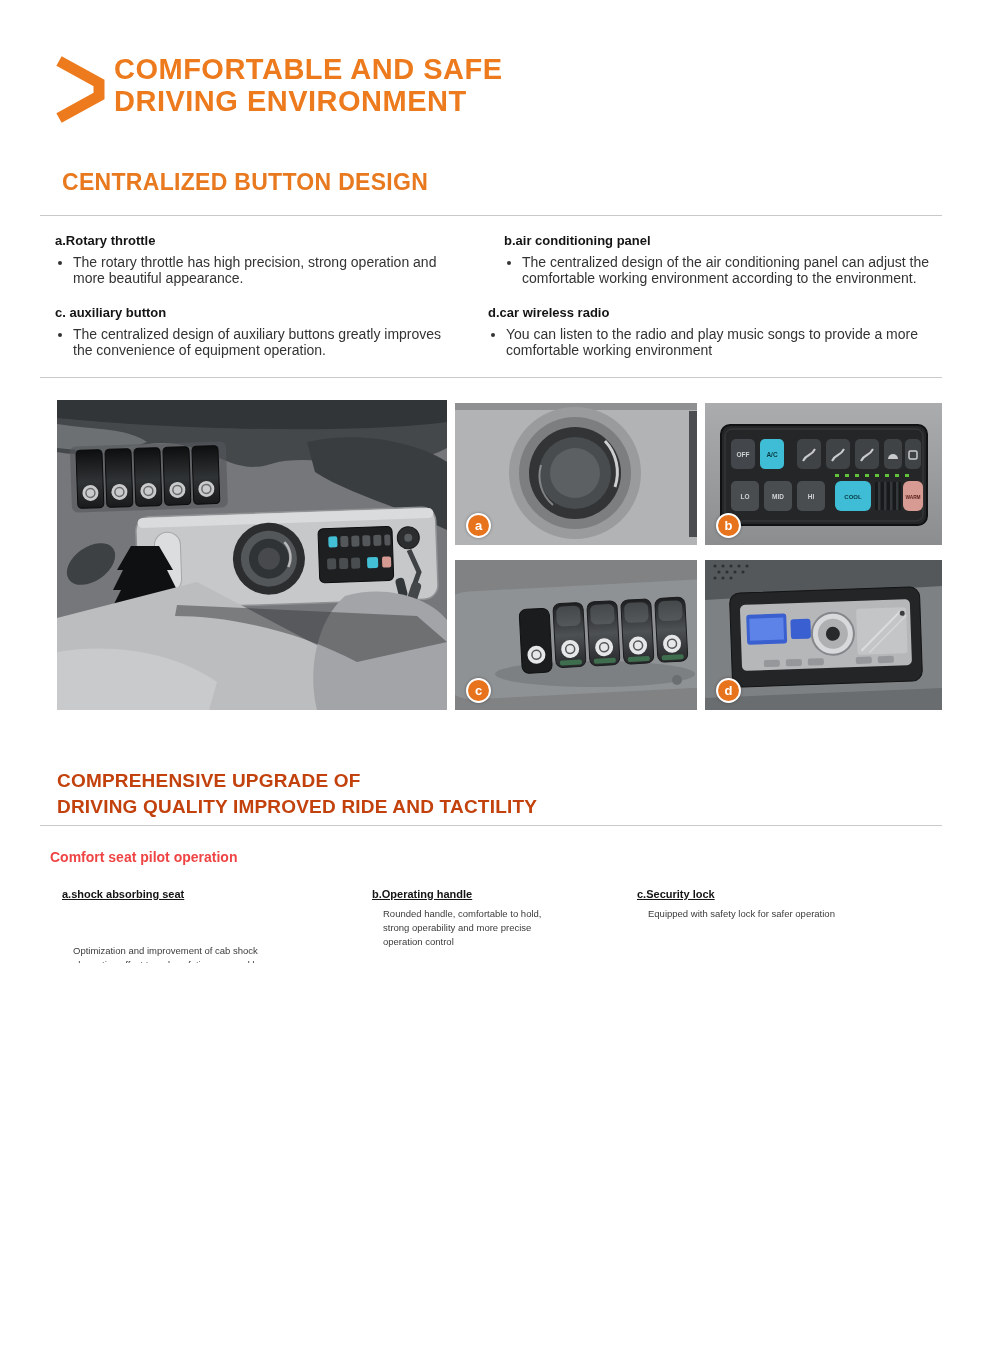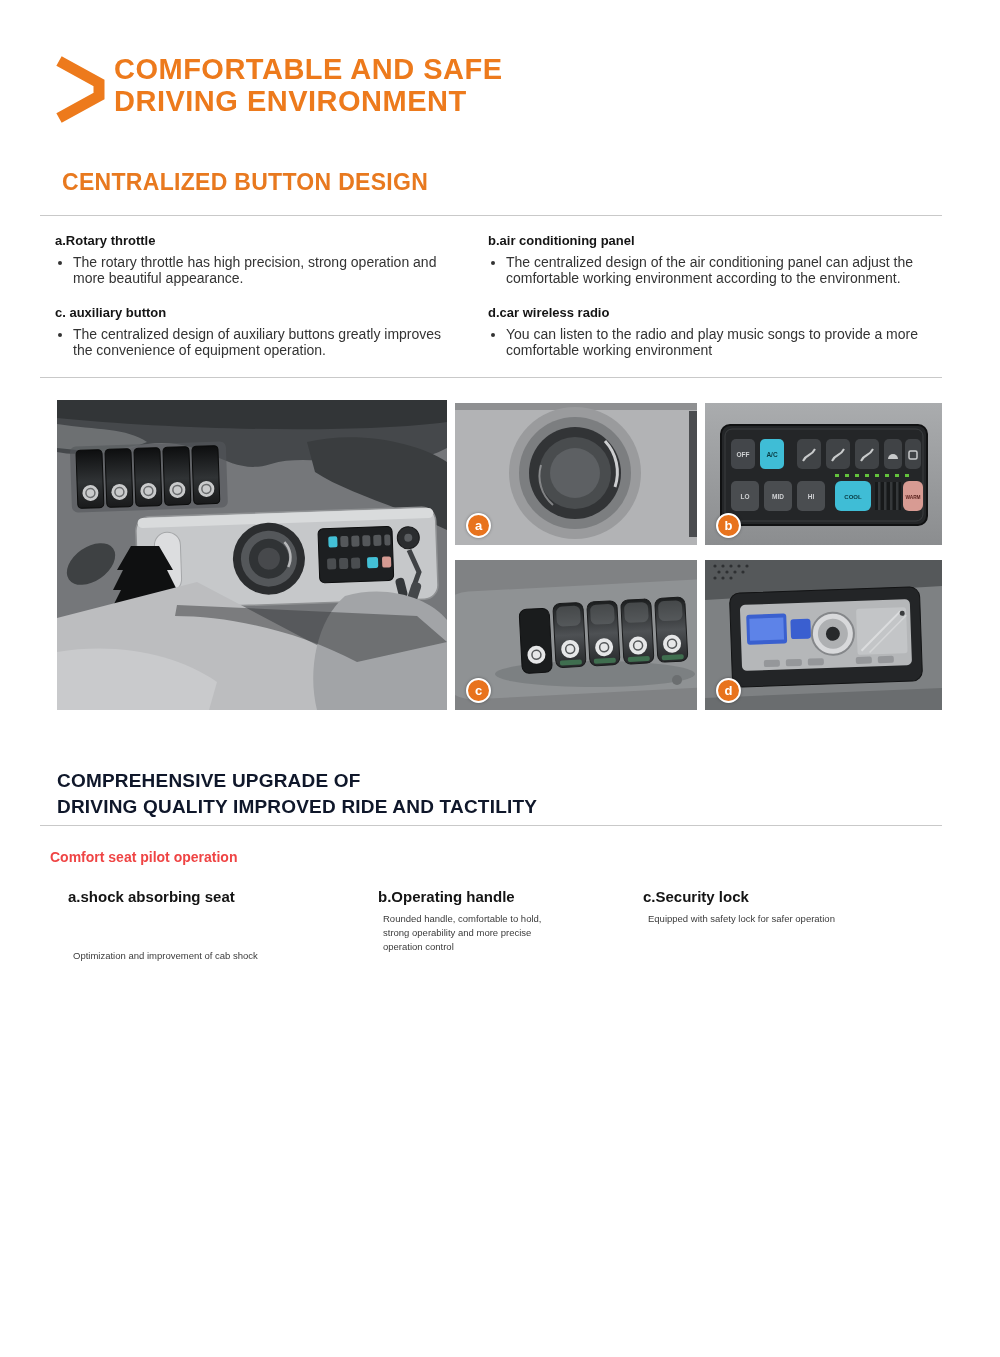--- a/index.html
+++ b/index.html
@@ -7,36 +7,36 @@
         font-family:"Liberation Sans", sans-serif;overflow:hidden;}
 
   
   .chevron{position:absolute;left:54px;top:54px;width:52px;height:70px;}
   .main-title{position:absolute;left:114px;top:53px;color:#ED7A1C;font-weight:bold;
               font-size:29px;line-height:32px;letter-spacing:0.5px;}
 
   
   .sec1-heading{position:absolute;left:62px;top:169px;color:#E8791F;font-weight:bold;
                 font-size:23px;letter-spacing:0.3px;}
-  .sec2-heading{position:absolute;left:57px;top:768px;color:#0f172a;font-weight:bold;
+  .sec2-heading{position:absolute;left:57px;top:768px;color:#c2410c;font-weight:bold;
                 font-size:19px;line-height:26px;letter-spacing:0.2px;}
   .sub-heading{position:absolute;left:50px;top:849px;color:#ef4444;font-weight:bold;
                font-size:14px;}
 
   .divider{position:absolute;left:40px;width:902px;height:1px;background:#c9c9c9;}
 
   
   .feat1{position:absolute;}
   .feat1 .ft{font-size:13px;font-weight:bold;color:#141414;margin:0 0 6px 0;}
   .feat1 ul{margin:0;padding:0 0 0 18px;}
   .feat1 li{font-size:14px;line-height:16px;color:#333;}
 
   
   .feat2{position:absolute;}
-  .feat2 .ft{font-size:15px;font-weight:bold;color:#141414;margin:0 0 7px 8px;}
+  .feat2 .ft{font-size:11px;font-weight:bold;color:#141414;margin:0 0 7px 2px;text-decoration:underline;}
   .feat2 .fd{font-size:9.5px;line-height:14px;color:#3b3b3b;margin-left:13px;}
 
   
   .photo{position:absolute;overflow:hidden;background:#9a9c9e;}
   .photo svg{display:block;width:100%;height:100%;}
   .badge{position:absolute;border-radius:50%;background:#E8731D;border:2px solid #fff;
          color:#fff;font-weight:bold;text-align:center;
          box-shadow:0 0 3px rgba(0,0,0,.35);}
   .badge.small{left:11px;bottom:7px;width:21px;height:21px;font-size:13px;line-height:21px;}
   .badge.big{left:16px;bottom:18px;width:30px;height:30px;font-size:19px;line-height:30px;}
@@ -57,21 +57,21 @@
 
   <div class="sec1-heading">CENTRALIZED BUTTON DESIGN</div>
   <div class="divider" style="top:215px"></div>
 
   <div class="feat1" style="left:55px;top:233px;width:405px;">
     <div class="ft">a.Rotary throttle</div>
     <ul>
         <li>The rotary throttle has high precision, strong operation and more beautiful appearance.</li>
       </ul>
   </div>
-  <div class="feat1" style="left:488px;top:233px;width:470px;">
+  <div class="feat1" style="left:504px;top:233px;width:470px;">
     <div class="ft">b.air conditioning panel</div>
     <ul>
         <li>The centralized design of the air conditioning panel can adjust the comfortable working environment according to the environment.</li>
       </ul>
   </div>
   <div class="feat1" style="left:488px;top:305px;width:470px;">
     <div class="ft">d.car wireless radio</div>
     <ul>
         <li>You can listen to the radio and play music songs to provide a more comfortable working environment</li>
       </ul>

